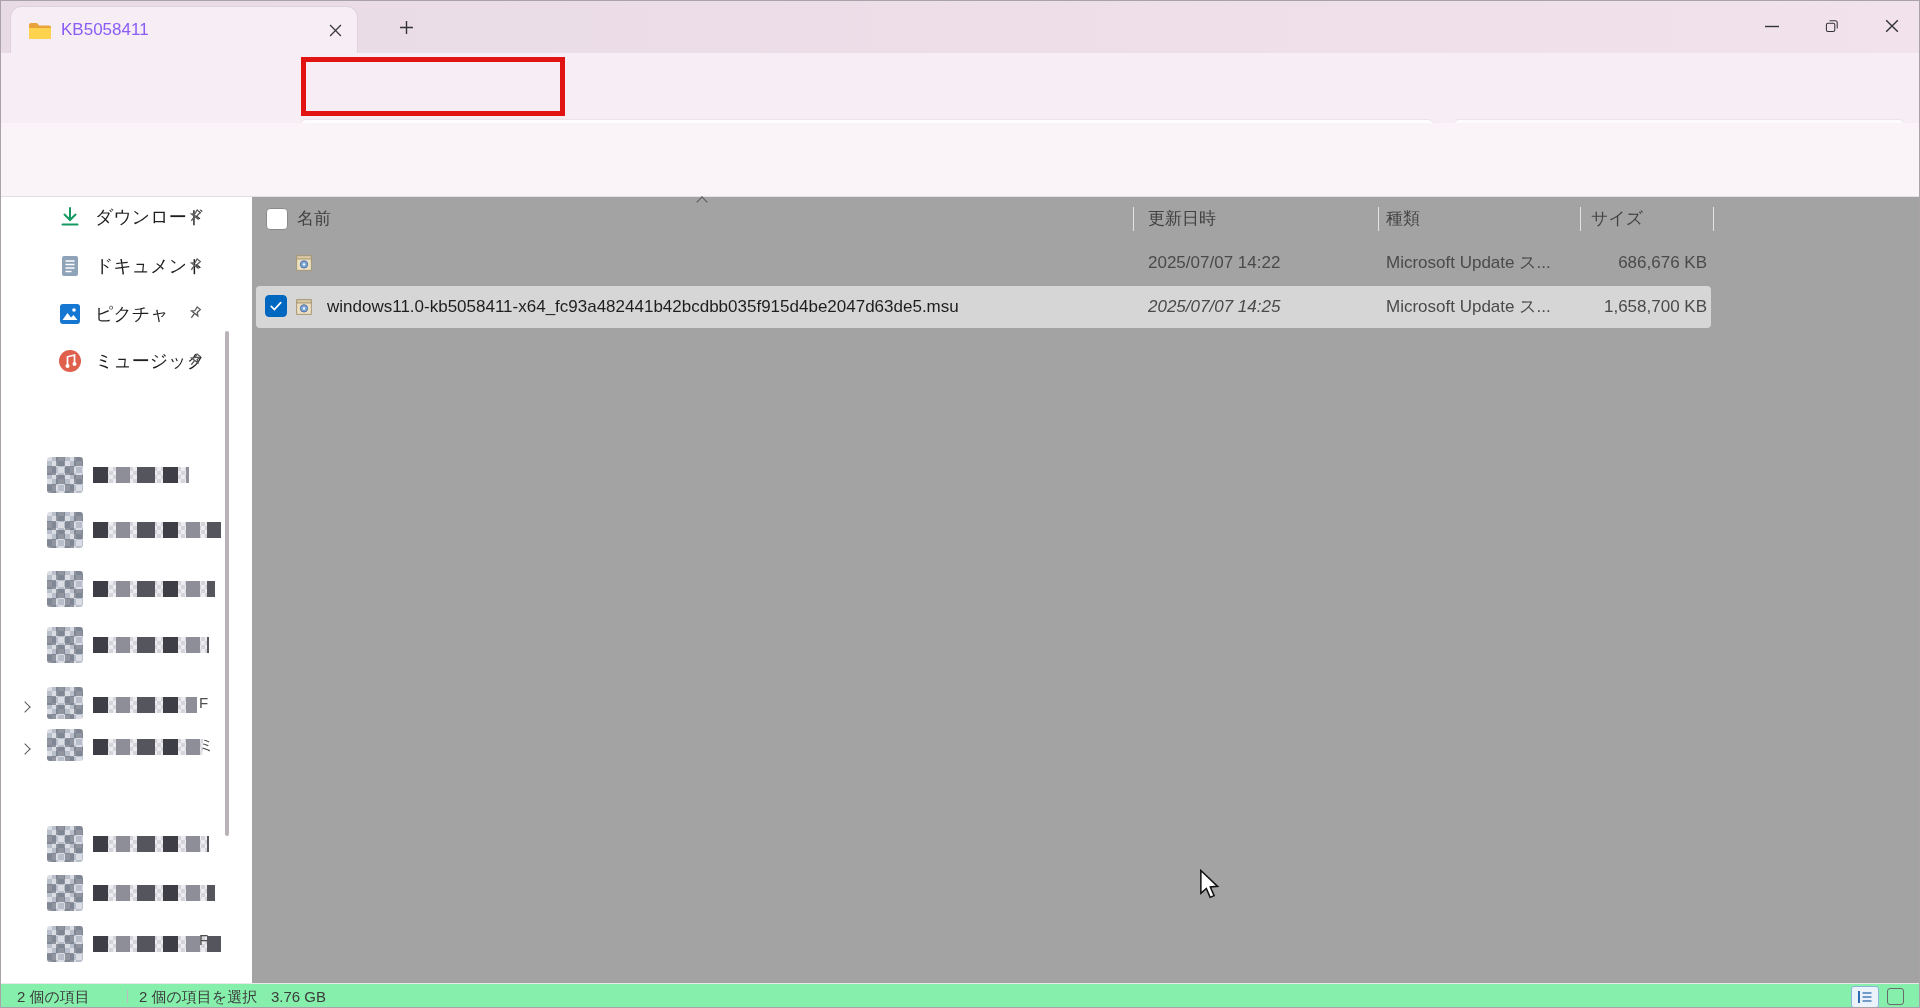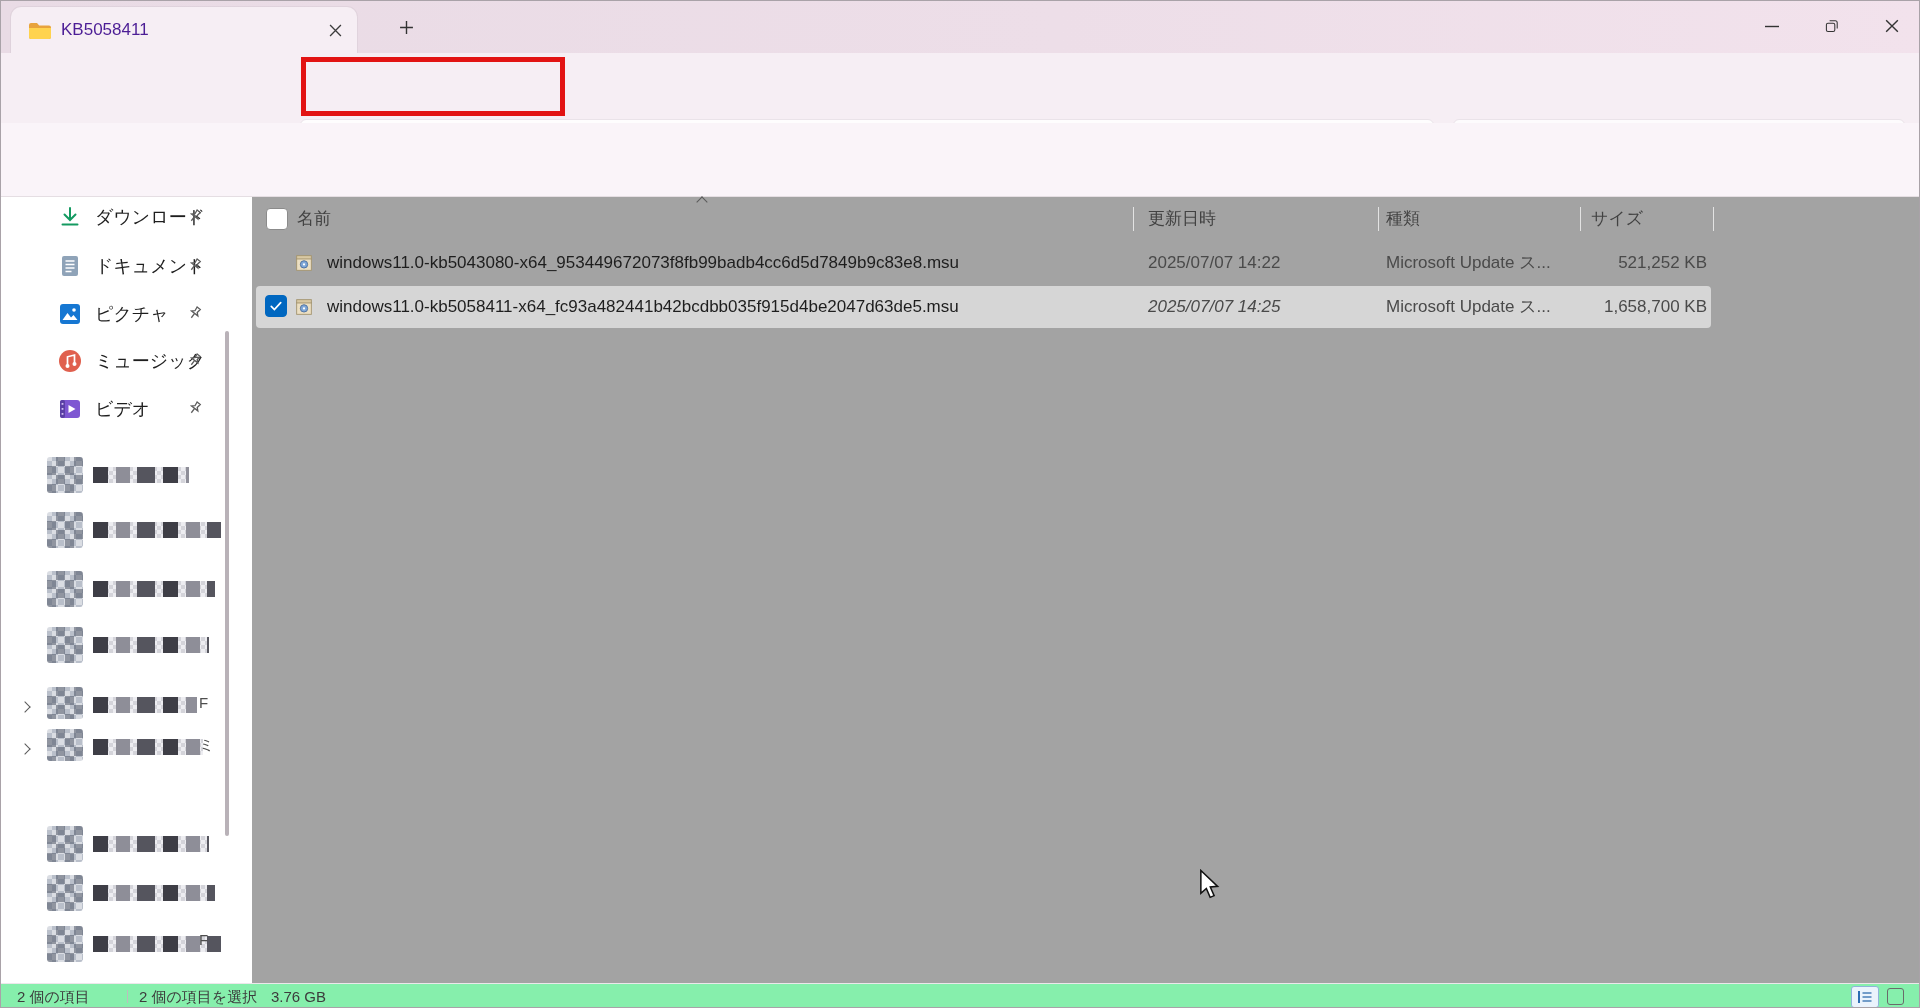--- a/index.html
+++ b/index.html
@@ -5,21 +5,21 @@
   * { margin:0; padding:0; box-sizing:border-box; }
   body { font-family:"Liberation Sans","DejaVu Sans",sans-serif; background:#fff; }
   .window { position:relative; width:1920px; height:1008px; overflow:hidden; background:#fff; border:1px solid #a9a2a8; }
   .abs { position:absolute; }
 
   
   .tabbar { position:absolute; left:0; top:0; width:1920px; height:52px;
             background:linear-gradient(90deg,#e9dbe5 0%,#eddee8 55%,#f2e2ec 100%); }
   .tab { position:absolute; left:10px; top:6px; width:346px; height:46px; background:#f6eef4;
          border-radius:10px 10px 0 0; box-shadow:0 0 0 1px rgba(0,0,0,.04); }
-  .tab-title { position:absolute; left:50px; top:0; height:46px; line-height:46px; font-size:17px; color:#4c1d95; }
+  .tab-title { position:absolute; left:50px; top:0; height:46px; line-height:46px; font-size:17px; color:#8b5cf6; }
   .iconbtn { display:flex; align-items:center; justify-content:center; cursor:default; }
   .wc { position:absolute; top:0; width:58px; height:50px; display:flex; align-items:center; justify-content:center; }
 
   
   .addrrow { position:absolute; left:0; top:52px; width:1920px; height:70px; background:#f6eef4; }
   .navbtn { position:absolute; top:67px; width:42px; height:40px; font-size:21px; color:#333;
             display:flex; align-items:center; justify-content:center; }
   .addressbar { position:absolute; left:299px; top:66px; width:1134px; height:44px; background:#fefdfe;
                 border:1px solid #eae3e9; border-radius:6px; }
   .addr-underline { position:absolute; left:0; bottom:0; width:100%; height:3px; background:#1d537f; border-radius:0 0 6px 6px; }
@@ -331,39 +331,20 @@
       </span>
       <span class="lbl">ミュージック</span>
       <span class="spin">
           <svg width="16" height="16" viewBox="0 0 16 16" fill="none" stroke="#5c5c5c" stroke-width="1.3">
             <path d="M6 2h4l-.6 4.2L12 8.5H4l2.6-2.3z"></path>
             <path d="M8 8.5V14"></path>
           </svg>
         </span>
     </div>
 
-    <div class="sitem" style="top:188px;">
-      <span class="sicon">
-        <svg width="26" height="26" viewBox="0 0 26 26">
-            <rect x="3" y="4" width="20" height="18" rx="3" fill="#7e57d2"></rect>
-            <rect x="3" y="4" width="5" height="18" rx="2" fill="#5b3fa6"></rect>
-            <rect x="4.6" y="7" width="1.8" height="1.8" fill="#cdbcf0"></rect>
-            <rect x="4.6" y="12" width="1.8" height="1.8" fill="#cdbcf0"></rect>
-            <rect x="4.6" y="17" width="1.8" height="1.8" fill="#cdbcf0"></rect>
-            <path d="M11.5 9l7 4-7 4z" fill="#fff"></path>
-          </svg>
-      </span>
-      <span class="lbl">ビデオ</span>
-      <span class="spin">
-          <svg width="16" height="16" viewBox="0 0 16 16" fill="none" stroke="#5c5c5c" stroke-width="1.3">
-            <path d="M6 2h4l-.6 4.2L12 8.5H4l2.6-2.3z"></path>
-            <path d="M8 8.5V14"></path>
-          </svg>
-        </span>
-    </div>
 
     <div>
         <span class="mzi" style="top:260px;"></span>
         <span class="mzt" style="top:270px; width:96px;"></span>
       </div>
     <div>
         <span class="mzi" style="top:315px;"></span>
         <span class="mzt" style="top:325px; width:128px;"></span>
       </div>
     <div>
@@ -422,24 +403,23 @@
 
     <div class="frow" style="top:44px;">
       <span class="abs" style="left:41px; top:11px;">
         <svg width="22" height="22" viewBox="0 0 24 24">
             <rect x="4" y="7" width="16" height="13" fill="#ecdfc2" stroke="#a3946f" stroke-width="1"></rect>
             <rect x="4" y="4" width="16" height="3.6" fill="#d8c8a3" stroke="#a3946f" stroke-width="1"></rect>
             <circle cx="12" cy="13.5" r="4" fill="#7fa7d8" stroke="#4d6f9d" stroke-width="1"></circle>
             <circle cx="12" cy="13.5" r="1.2" fill="#fff"></circle>
           </svg>
       </span>
-      <span class="fcell" style="left:75px;">windows11.0-kb5043080-x64_953449672073f8fb99badb4cc6d5d7849b9c83e8.msu</span>
       <span class="fcell fmeta" style="left:896px;text-align:right;">2025/07/07 14:22</span>
       <span class="fcell fmeta" style="left:1134px;">Microsoft Update ス...</span>
-      <span class="fcell fmeta" style="left:1305px; width:150px; text-align:right;">521,252 KB</span>
+      <span class="fcell fmeta" style="left:1305px; width:150px; text-align:right;">686,676 KB</span>
     </div>
 
     <div class="frow" style="top:88px;">
       <span class="rowsel"></span>
       <span class="checkbox checked" style="left:13px; top:10px;">
         <svg width="14" height="12" viewBox="0 0 16 14">
             <path d="M2.5 7.5l3.6 3.6L13.5 3" stroke="#fff" stroke-width="2" fill="none" stroke-linecap="round"></path>
           </svg>
       </span>
       <span class="abs" style="left:41px; top:11px;">

